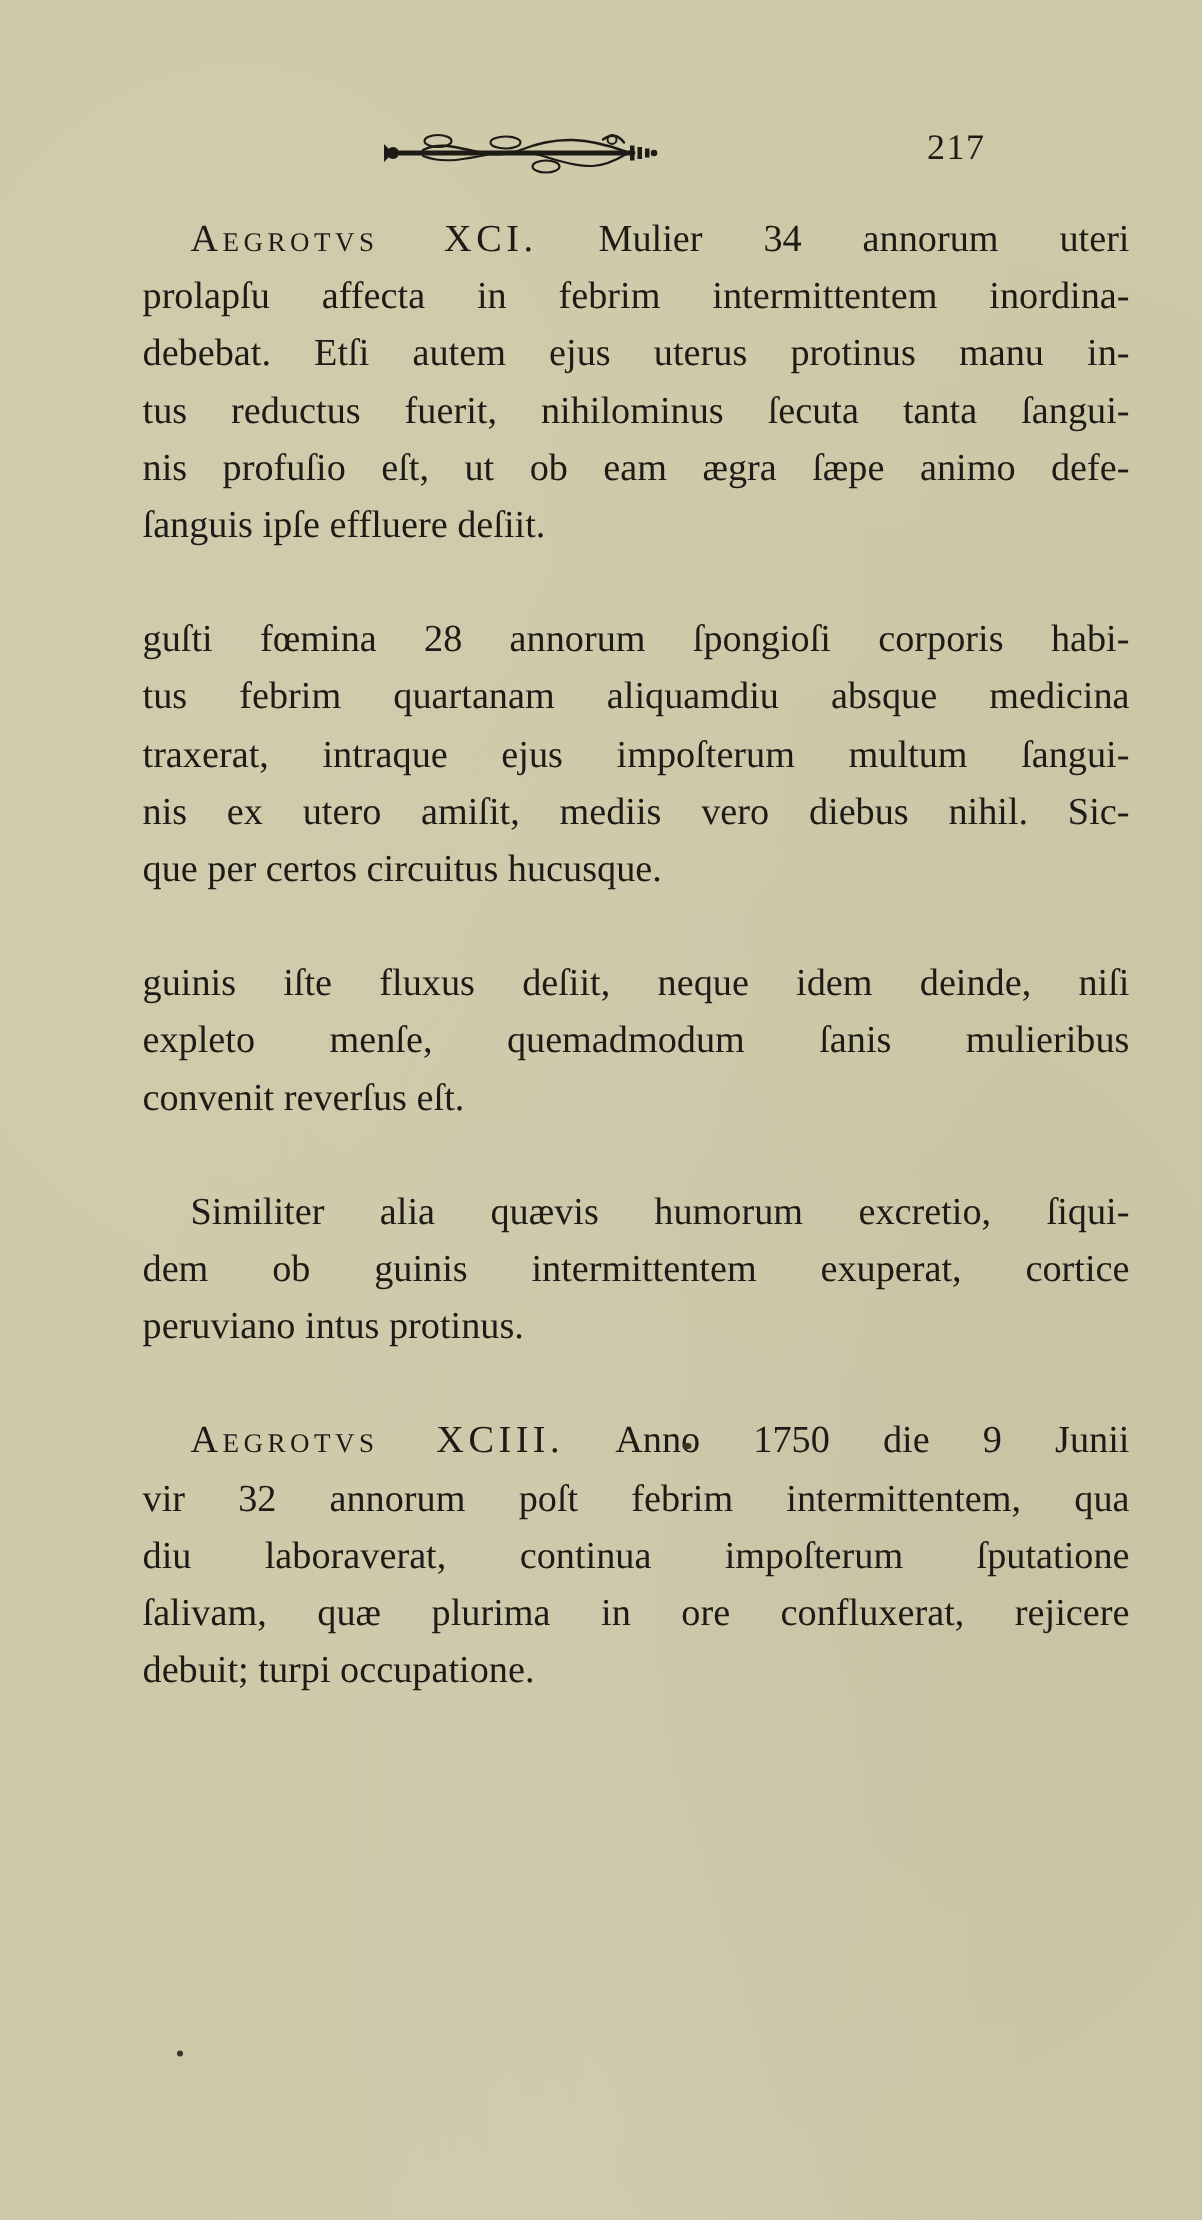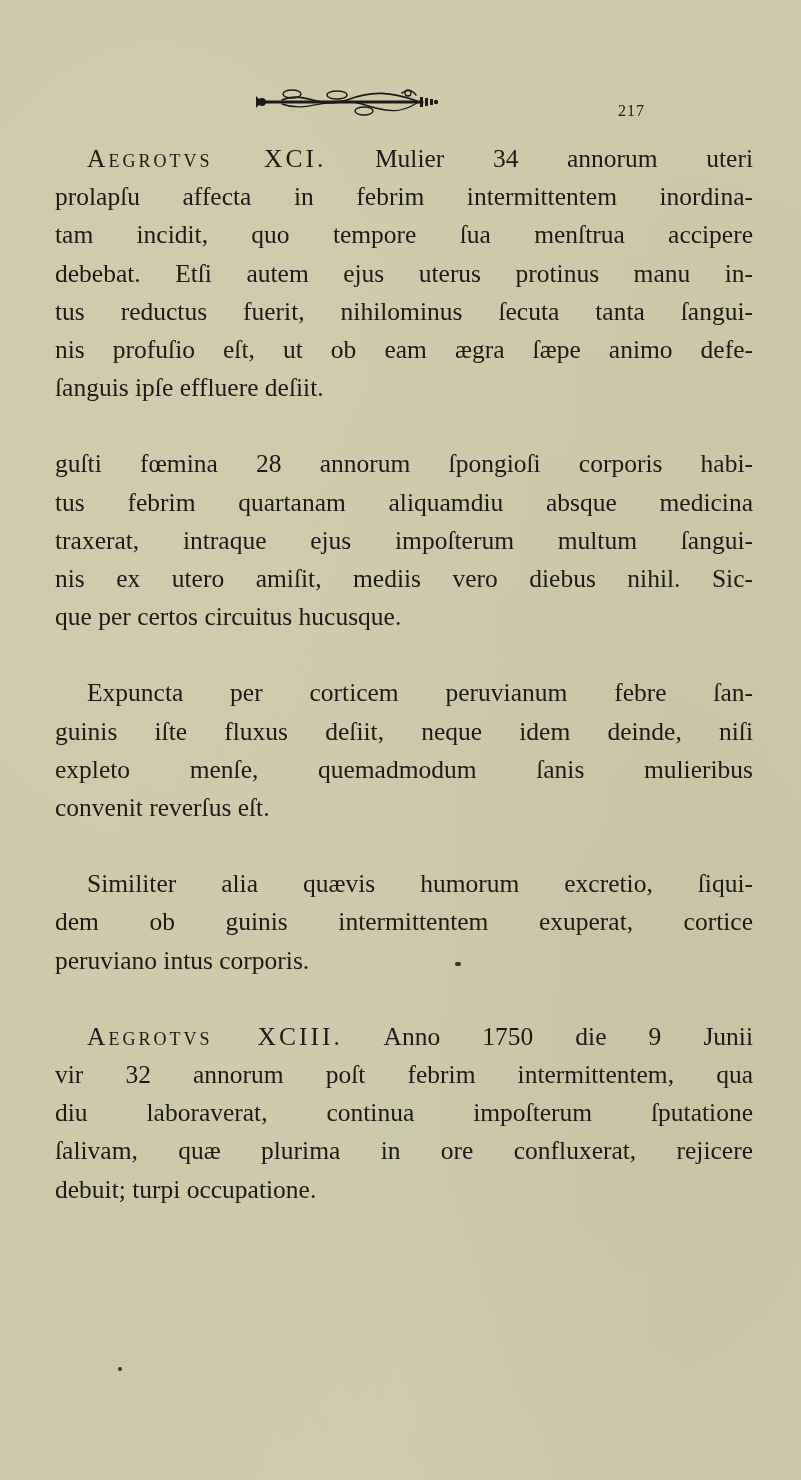--- a/index.html
+++ b/index.html
@@ -31,42 +31,43 @@
     .ornament {
       position: absolute;
       left: 252px;
       top: 6px;
       width: 188px;
       height: 34px;
     }
     .page-number {
       position: absolute;
       left: 618px;
-      top: 24px;
-      font-size: 16px;
+      top: 8px;
+      font-size: 24px;
       letter-spacing: 1px;
     }
     .body-text {
       position: absolute;
       left: 55px;
       top: 140px;
       width: 698px;
       font-size: 25.5px;
       line-height: 38.2px;
     }
     .para {
       margin: 0 0 38px 0;
       text-align: justify;
       text-align-last: left;
     }
     .para .line {
       display: block;
       text-align: justify;
       text-align-last: justify;
       white-space: nowrap;
+      margin-left: 40px;
     }
     .para .line.last {
       text-align-last: left;
     }
     .para.indent .line.first {
       padding-left: 32px;
     }
     .smallcaps {
       font-variant: small-caps;
       letter-spacing: 3px;
@@ -107,46 +108,44 @@
       </svg>
     </span>
     <span class="page-number">217</span>
   </div>
 
   <div class="body-text">
 
     <p class="para indent">
       <span class="line first"><span class="smallcaps">Aegrotvs XCI.</span> <span>Mulier 34 annorum uteri</span></span>
       <span class="line">prolapſu affecta in febrim intermittentem inordina-</span>
-      <span class="line">tam incidit, quo tempore ſua menſtrua accipere</span>
       <span class="line">debebat. Etſi autem ejus uterus protinus manu in-</span>
       <span class="line">tus reductus fuerit, nihilominus ſecuta tanta ſangui-</span>
       <span class="line">nis profuſio eſt, ut ob eam ægra ſæpe animo defe-</span>
       <span class="line last">ſanguis ipſe effluere deſiit.</span>
     </p>
 
     <p class="para indent">
       <span class="line">guſti fœmina 28 annorum ſpongioſi corporis habi-</span>
       <span class="line">tus febrim quartanam aliquamdiu absque medicina</span>
       <span class="line">traxerat, intraque ejus impoſterum multum ſangui-</span>
       <span class="line">nis ex utero amiſit, mediis vero diebus nihil. Sic-</span>
       <span class="line last">que per certos circuitus hucusque.</span>
     </p>
 
     <p class="para indent">
-      <span class="line first">Expuncta per corticem peruvianum febre ſan-</span>
       <span class="line">guinis iſte fluxus deſiit, neque idem deinde, niſi</span>
       <span class="line">expleto menſe, quemadmodum ſanis mulieribus</span>
       <span class="line last">convenit reverſus eſt.</span>
     </p>
 
     <p class="para indent">
       <span class="line first">Similiter alia quævis humorum excretio, ſiqui-</span>
       <span class="line">dem ob guinis intermittentem exuperat, cortice</span>
-      <span class="line last">peruviano intus corporis.</span>
+      <span class="line last">peruviano intus protinus.</span>
     </p>
 
     <p class="para indent">
       <span class="line first"><span class="smallcaps">Aegrotvs XCIII.</span> <span>Anno 1750 die 9 Junii</span></span>
       <span class="line">vir 32 annorum poſt febrim intermittentem, qua</span>
       <span class="line">diu laboraverat, continua impoſterum ſputatione</span>
       <span class="line">ſalivam, quæ plurima in ore confluxerat, rejicere</span>
       <span class="line last">debuit; turpi occupatione.</span>
     </p>
   </div>

